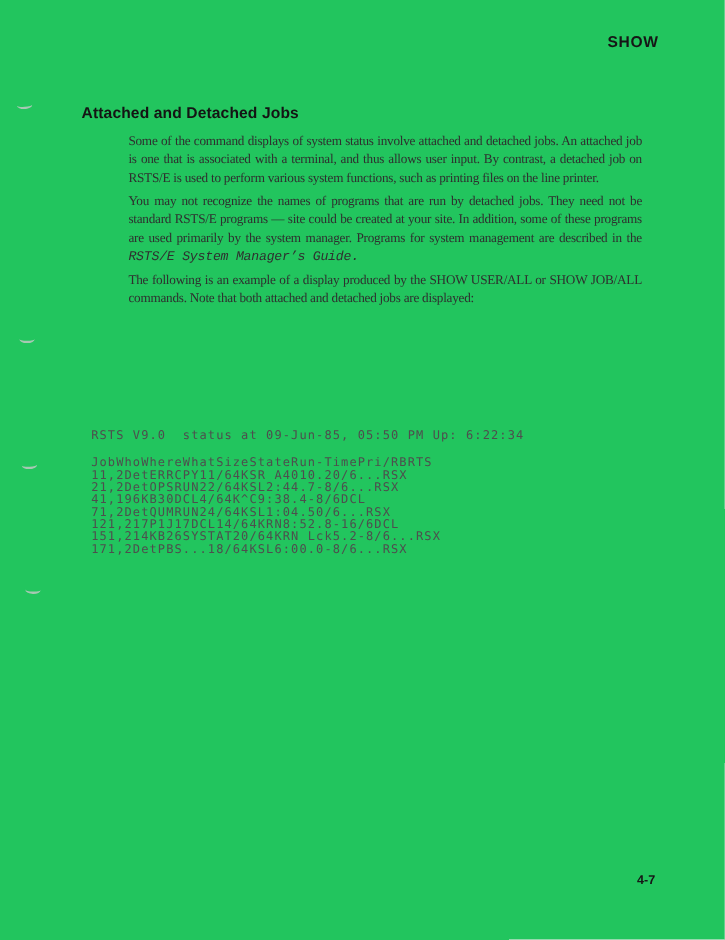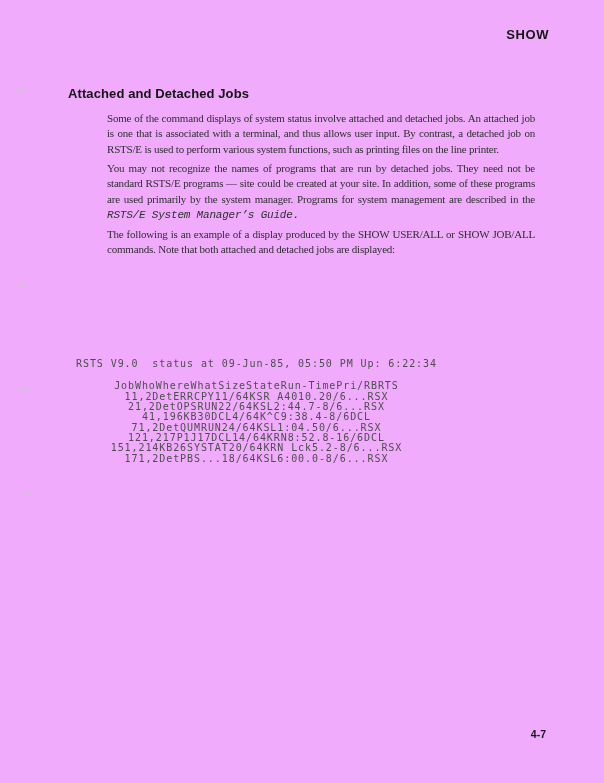--- a/index.html
+++ b/index.html
@@ -1,20 +1,20 @@
 <!DOCTYPE html>
 <html><head>
 <meta charset="utf-8">
 <style>
   html, body { margin: 0; padding: 0; background: #e8e8e8; }
   .page {
     position: relative;
     width: 604px;
     height: 783px;
-    background: #f0abfc;
+    background: #22c55e;
     font-family: "Liberation Serif", serif;
     overflow: hidden;
     margin: 0 auto;
   }
   .running-head {
     position: absolute;
     top: 27px;
     right: 55px;
     font-family: "Liberation Sans", sans-serif;
     font-weight: bold;
@@ -54,21 +54,21 @@
     letter-spacing: 0.92px;
     line-height: 10.35px;
     color: #4e4e4e;
   }
   .terminal pre {
     margin: 12px;
     font: inherit;
     letter-spacing: inherit;
     line-height: inherit;
   }
-  .terminal pre.table-block { margin-top: 10px; text-align: center; }
+  .terminal pre.table-block { margin-top: 10px; }
   .page-footer {
     position: absolute;
     top: 728px;
     right: 58px;
     display: flex;
     gap: 28px;
     font-family: "Liberation Sans", sans-serif;
     font-weight: bold;
     font-size: 10.5px;
     color: #161616;

